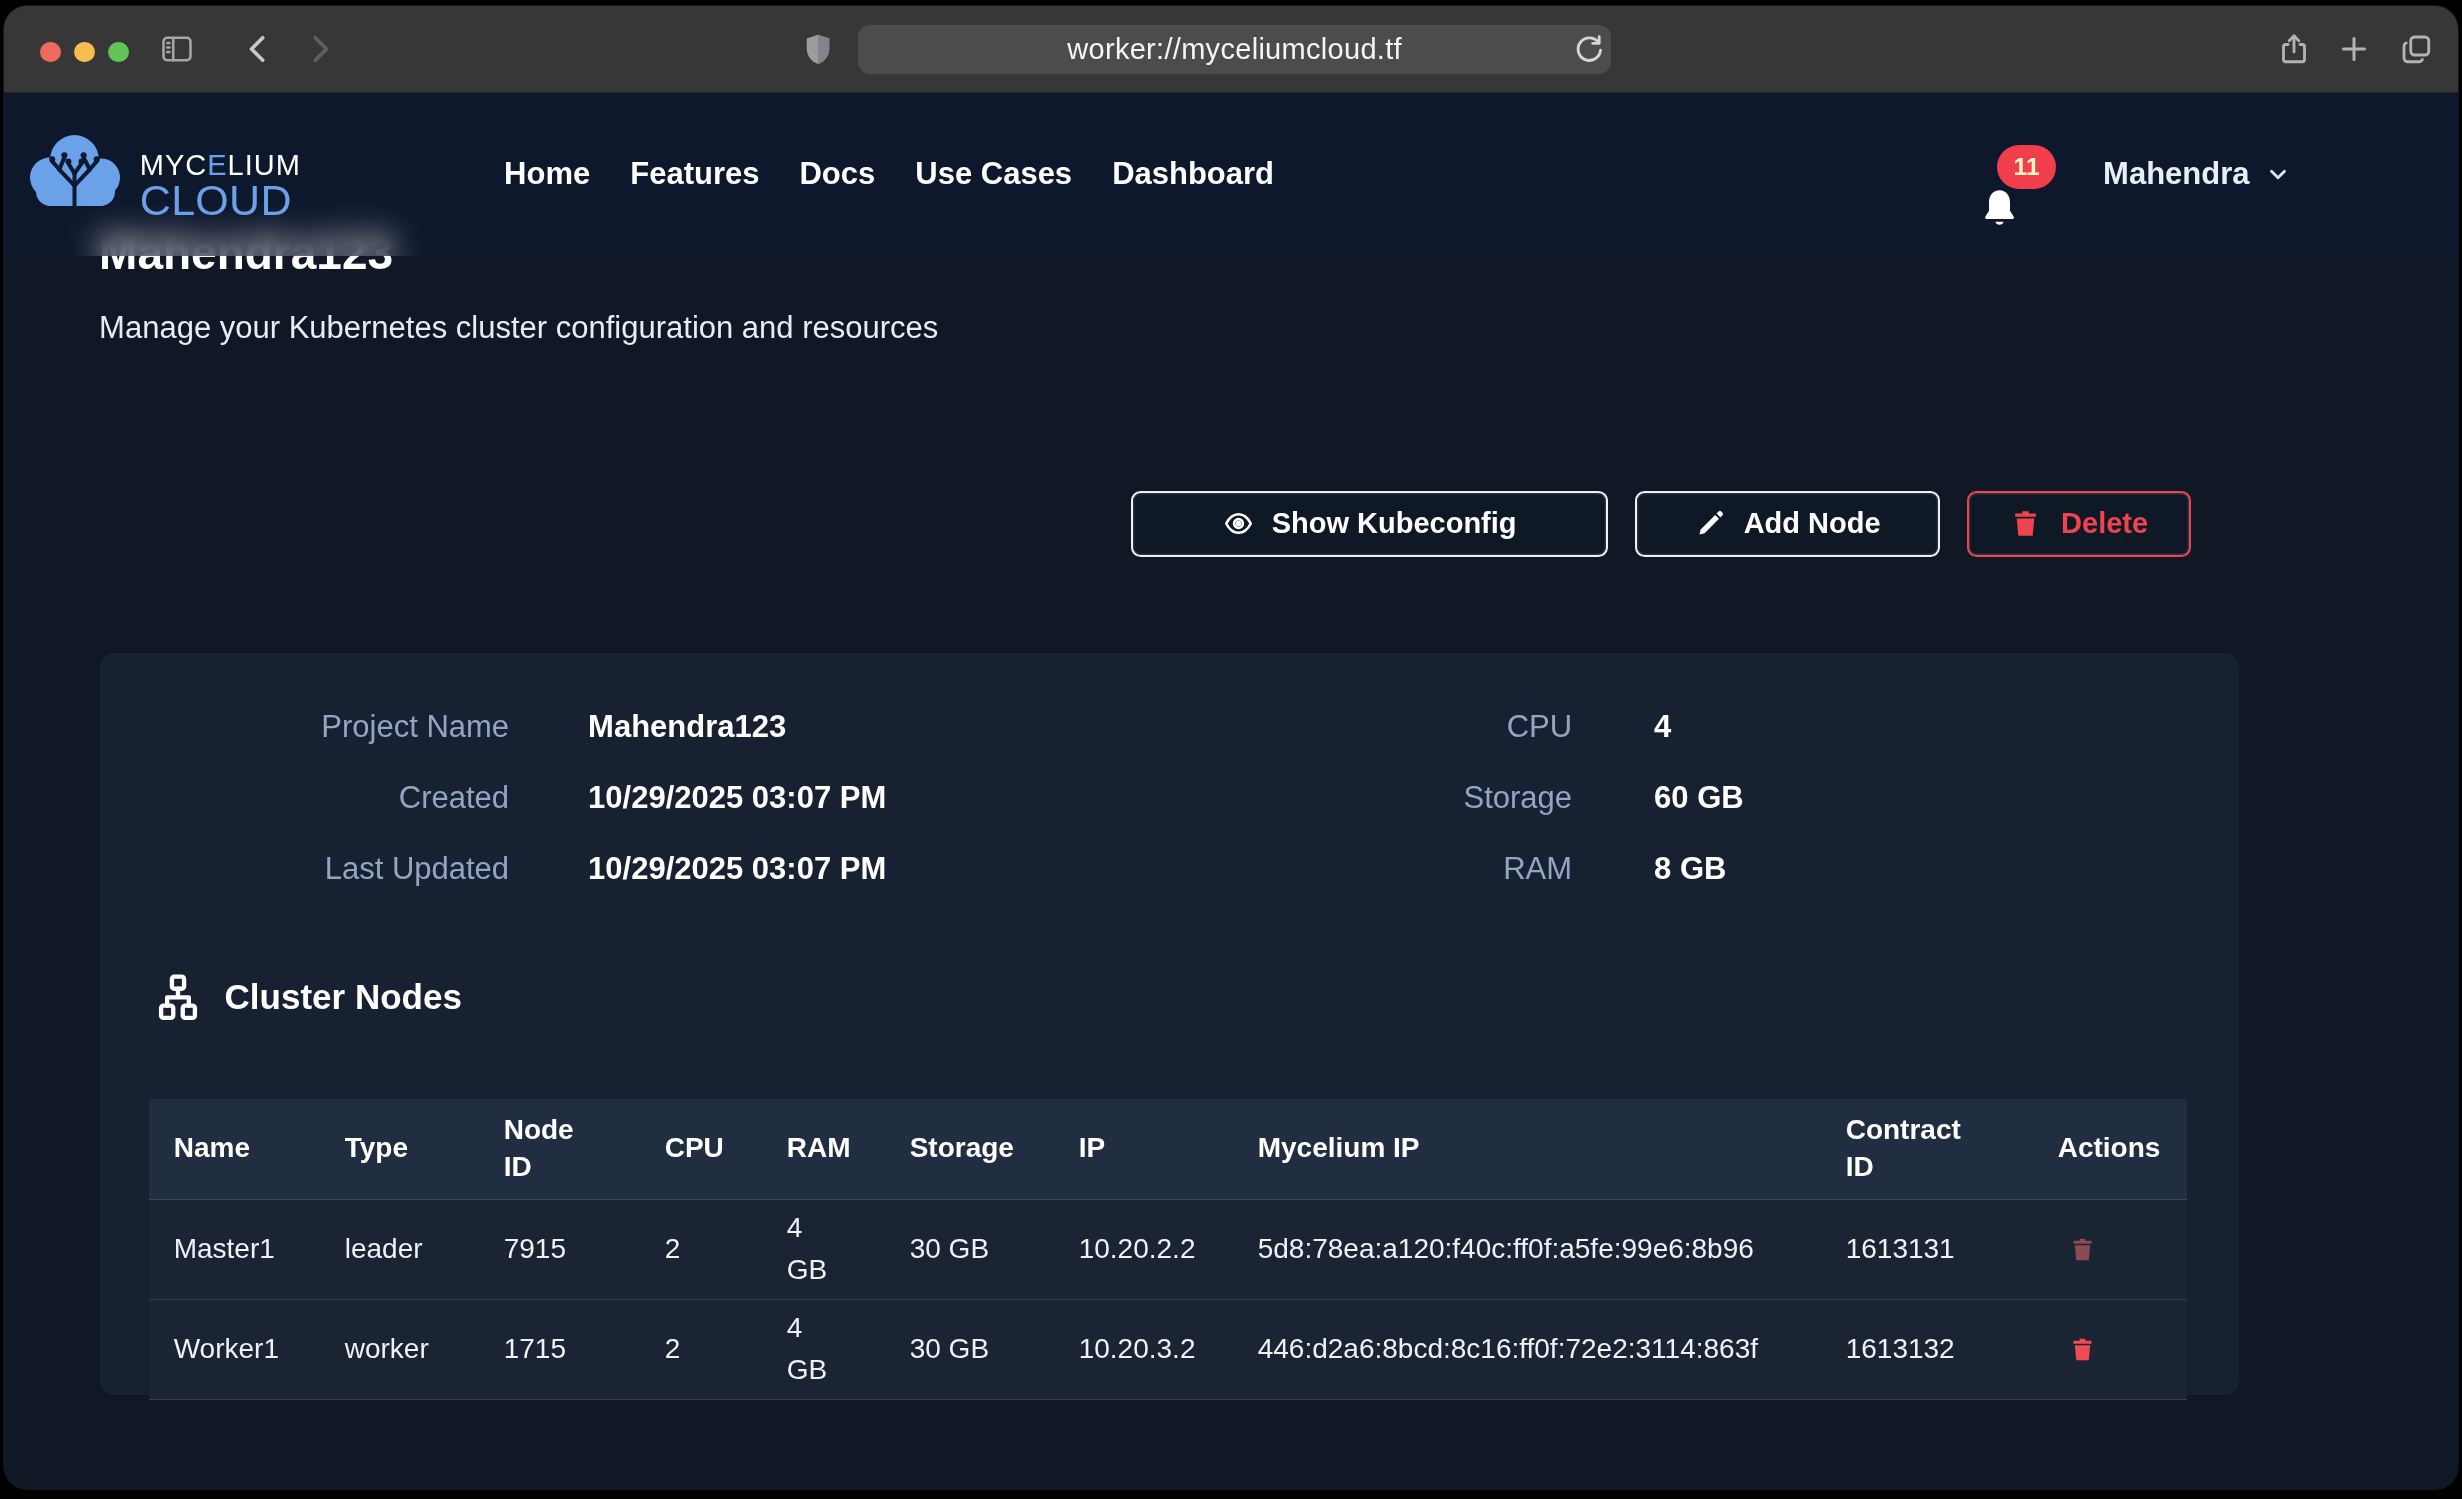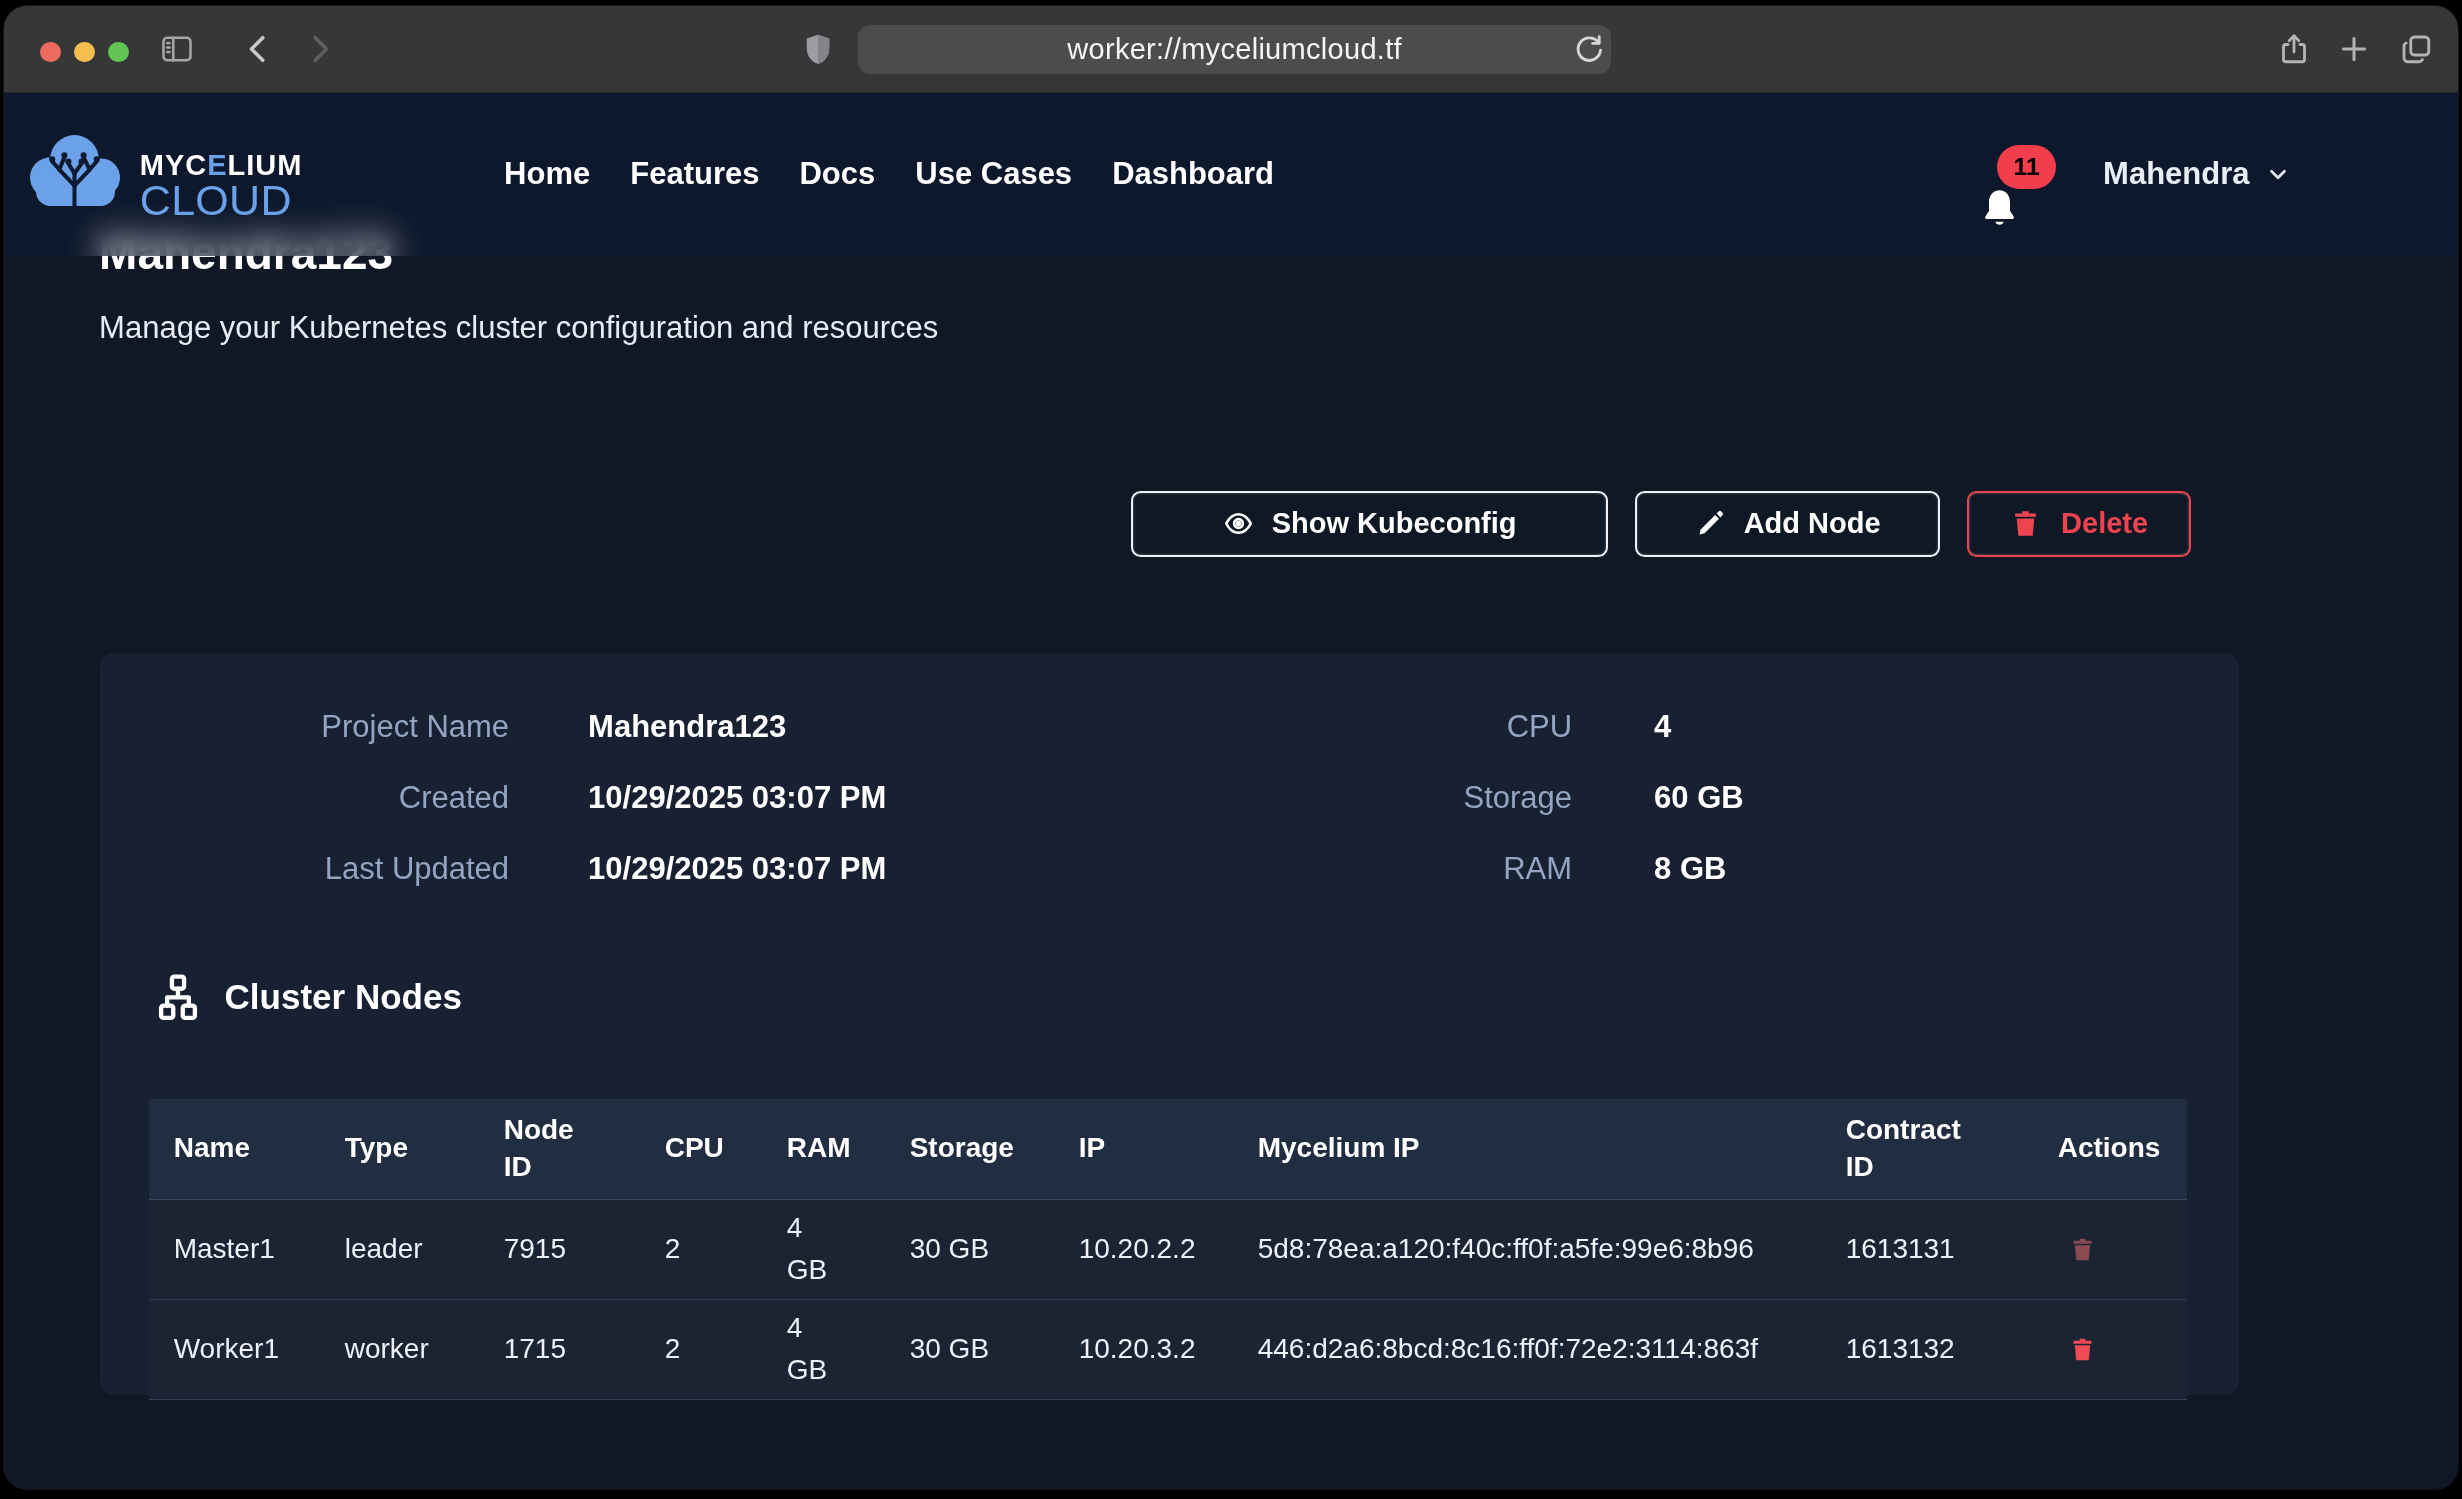--- a/index.html
+++ b/index.html
@@ -32,29 +32,29 @@
 
   
   .site-header { position:absolute; left:0; top:0; right:0; height:163px; z-index:6;
     background:rgba(14,24,46,.78);
     -webkit-backdrop-filter:blur(9.6px); backdrop-filter:blur(9.6px);
     overflow:hidden; }
   .title-ghost { position:absolute; left:95px; top:131px; font-size:46px; font-weight:800;
     color:rgba(255,255,255,.85); filter:blur(18px); white-space:nowrap; }
   .logo { position:absolute; left:19px; top:23px; display:flex; gap:13.7px; align-items:center; }
   .logo-icon { width:103px; height:87px; }
-  .brand-l1 { font-size:29px; font-weight:700; letter-spacing:1px; color:#fff; line-height:1.05;margin-top:34px; }
+  .brand-l1 { font-size:29px; font-weight:400; letter-spacing:1px; color:#fff; line-height:1.05;margin-top:34px; }
   .brand-l1 .e { color:#6ba1e8; }
   .brand-l2 { font-size:43px; font-weight:400; letter-spacing:0.3px; color:#6ba1e8; line-height:.95; }
   .nav-links { position:absolute; left:500px; top:0; height:163px; display:flex; align-items:center; gap:40px; }
   .nav-link { color:#fff; font-size:31px; font-weight:700; cursor:pointer; white-space:nowrap; }
   .bell-wrap { position:absolute; left:1963px; top:67px; width:82px; height:82px; }
   .bell-wrap svg { width:45px; height:45px; position:absolute; left:9.6px; top:26px; }
   .badge { position:absolute; left:30px; top:-15px; min-width:59px; height:44px; padding:0 11px;
-    background:#f03e4d; border-radius:23px; color:#000000; font-size:24.6px; font-weight:700;
+    background:#f03e4d; border-radius:23px; color:#fef9c3; font-size:24.6px; font-weight:700;
     display:flex; align-items:center; justify-content:center; }
   .user { position:absolute; left:2099px; top:0; height:163px; display:flex; align-items:center; gap:15px; cursor:pointer; }
   .user-name { color:#e9eef6; font-size:31px; font-weight:600; }
 
   
   .hero-title { position:absolute; left:95px; top:133px; z-index:1; font-size:46px; font-weight:800; color:#fff; }
   .hero-sub { position:absolute; left:95px; top:217px; font-size:31px; color:#e8edf5; }
 
   
   .actions { position:absolute; top:398px; left:1127px; display:flex; gap:27px; z-index:2; }

